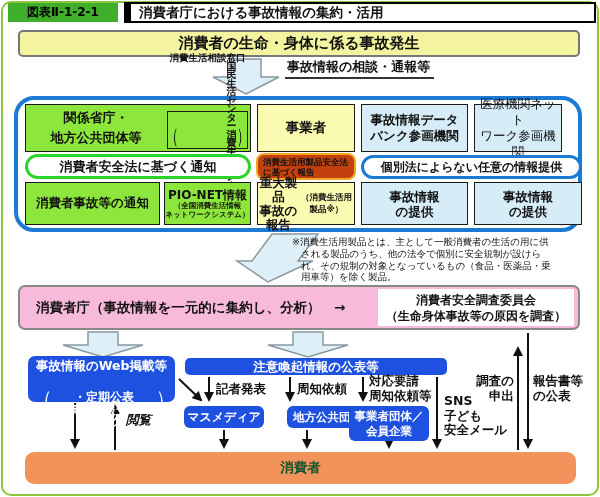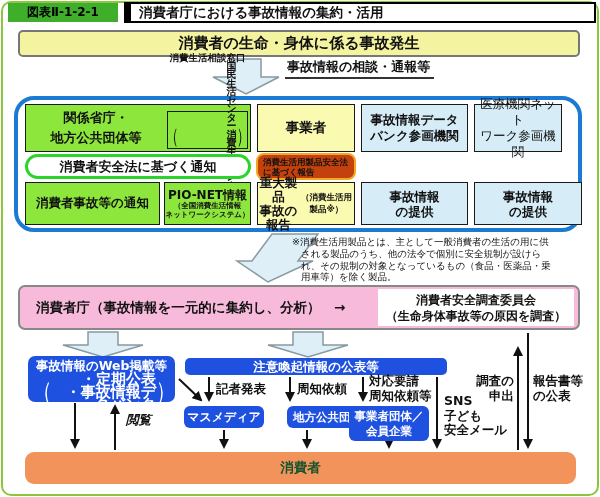--- a/index.html
+++ b/index.html
@@ -54,21 +54,21 @@
   .pinkbox{left:18px;top:285px;width:562px;height:45px;background:#F8BADB;border:2px solid #888;
            border-radius:7px;}
   .caa-label{left:36px;top:285px;height:45px;display:flex;align-items:center;font-size:13.5px;font-weight:700;}
   .committee{left:378px;top:289px;width:196px;height:37px;background:#fff;font-size:12px;
              line-height:16px;font-weight:700;font-family:Liberation Serif, serif;}
   .bluebtn{background:#1F51E0;color:#fff;border-radius:7px;}
   .webbox{left:28px;top:356px;width:147px;height:46px;display:block;}
   .web-title{font-size:12.5px;font-weight:700;text-align:center;margin-top:3px;line-height:14px;}
   .web-items-row{display:flex;align-items:center;margin-left:5px;}
   .web-items-row .p{font-size:19px;transform:scaleY(1.35);line-height:19px;font-weight:400;}
-  .web-items{font-size:15px;line-height:12.5px;font-weight:700;text-align:right;}
+  .web-items{font-size:12px;line-height:12.5px;font-weight:700;text-align:center;margin-top:18px;}
   .alertbox{left:185px;top:358px;width:262px;height:17px;border-radius:5px;font-size:12.5px;
             font-weight:700;line-height:16px;}
   .massmedia{left:184px;top:406px;width:80px;height:22px;font-size:12px;font-weight:700;border-radius:6px;}
   .localgov{left:267px;top:406px;width:81px;height:22px;font-size:11.5px;font-weight:700;border-radius:6px;margin-left:20px;}
   .bizorg{left:349px;top:406px;width:80px;height:35px;font-size:11.5px;line-height:15px;
           font-weight:700;border-radius:6px;}
   .consumer{left:25px;top:452px;width:551px;height:32px;background:#F2935C;color:#14532d;
             border-radius:9px;font-size:13.5px;font-weight:700;}
   .lbl{position:absolute;font-size:12.5px;font-weight:700;line-height:14.5px;}
   .svglayer{position:absolute;left:0;top:0;pointer-events:none;}
@@ -142,20 +142,21 @@
   <div class="abs flexc yellow major-box">
     <div class="major-title pre">重大製品
 事故の報告</div>
     <div class="major-sub">（消費生活用製品※）</div>
   </div>
 
   <div class="abs flexc pre lblue databank">事故情報データ
 バンク参画機関</div>
   <div class="abs flexc pre lblue medical">医療機関ネット
 ワーク参画機関</div>
+  <div class="abs flexc bluepill">個別法によらない任意の情報提供</div>
   <div class="abs flexc pre lblue provide1">事故情報
 の提供</div>
   <div class="abs flexc pre lblue provide2">事故情報
 の提供</div>
 
   <div class="abs note">
     <div>※消費生活用製品とは、主として一般消費者の生活の用に供</div>
     <div class="cont">される製品のうち、他の法令で個別に安全規制が設けら</div>
     <div class="cont">れ、その規制の対象となっているもの（食品・医薬品・乗</div>
     <div class="cont">用車等）を除く製品。</div>

